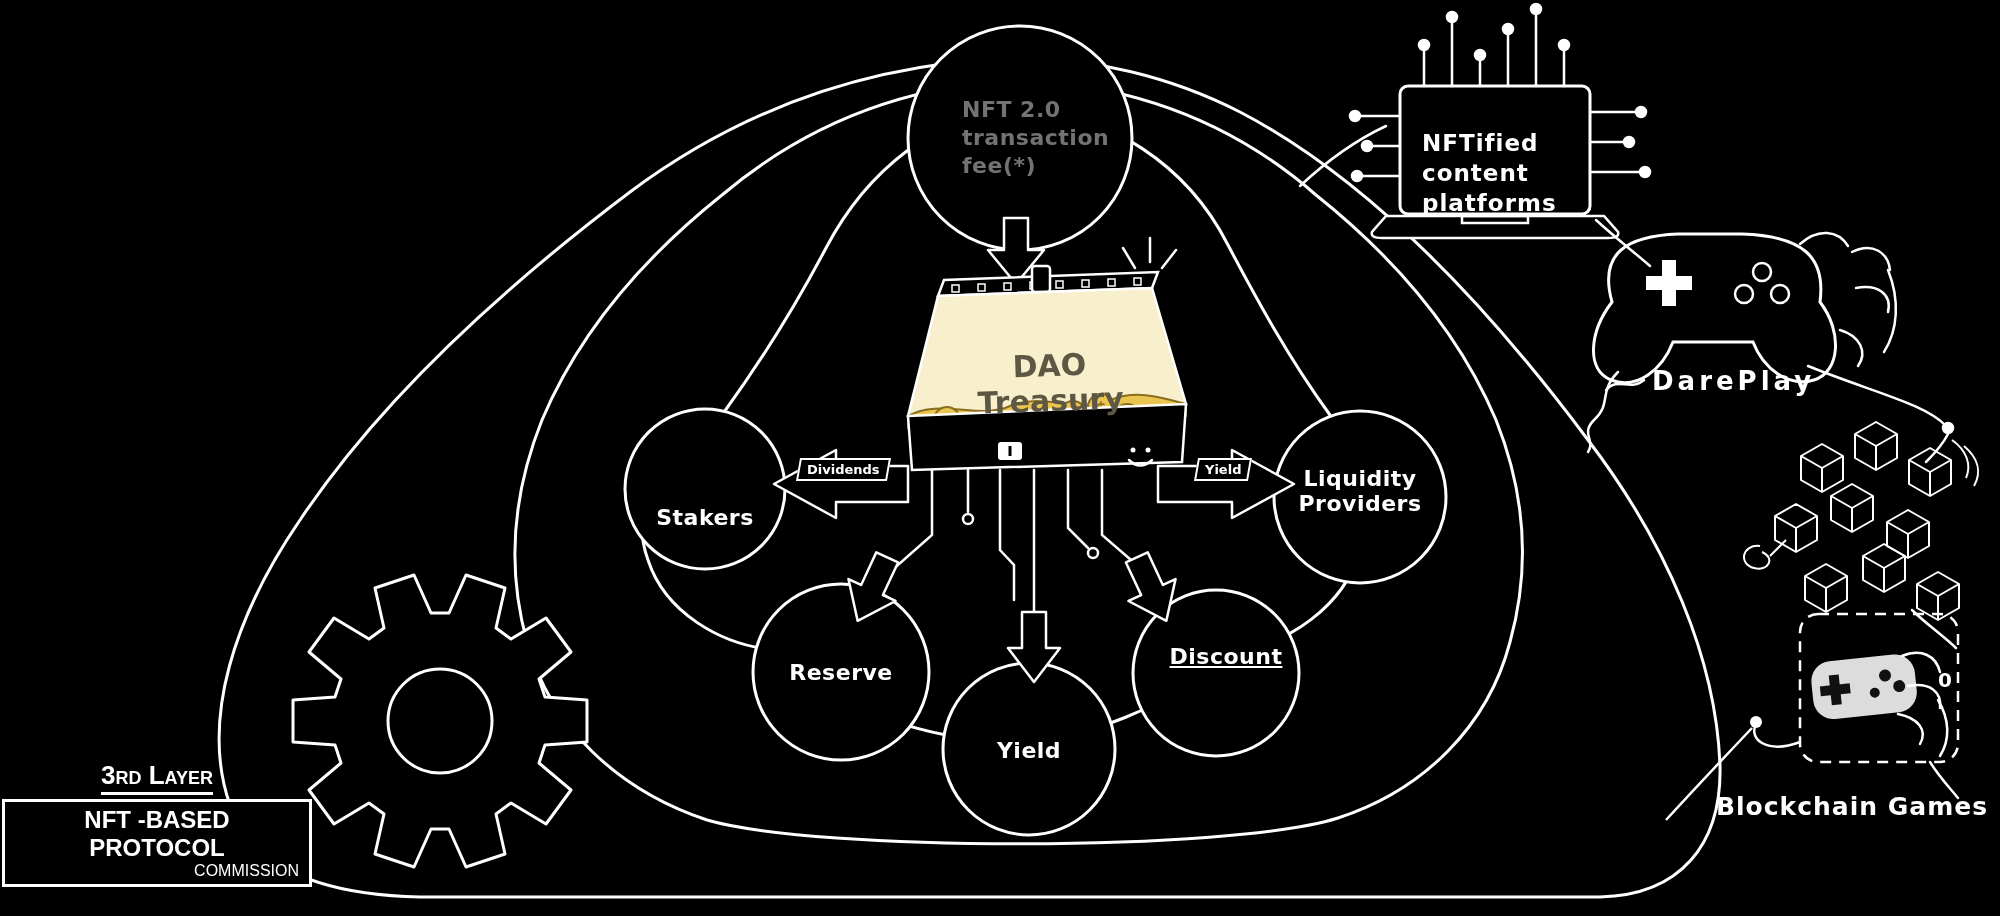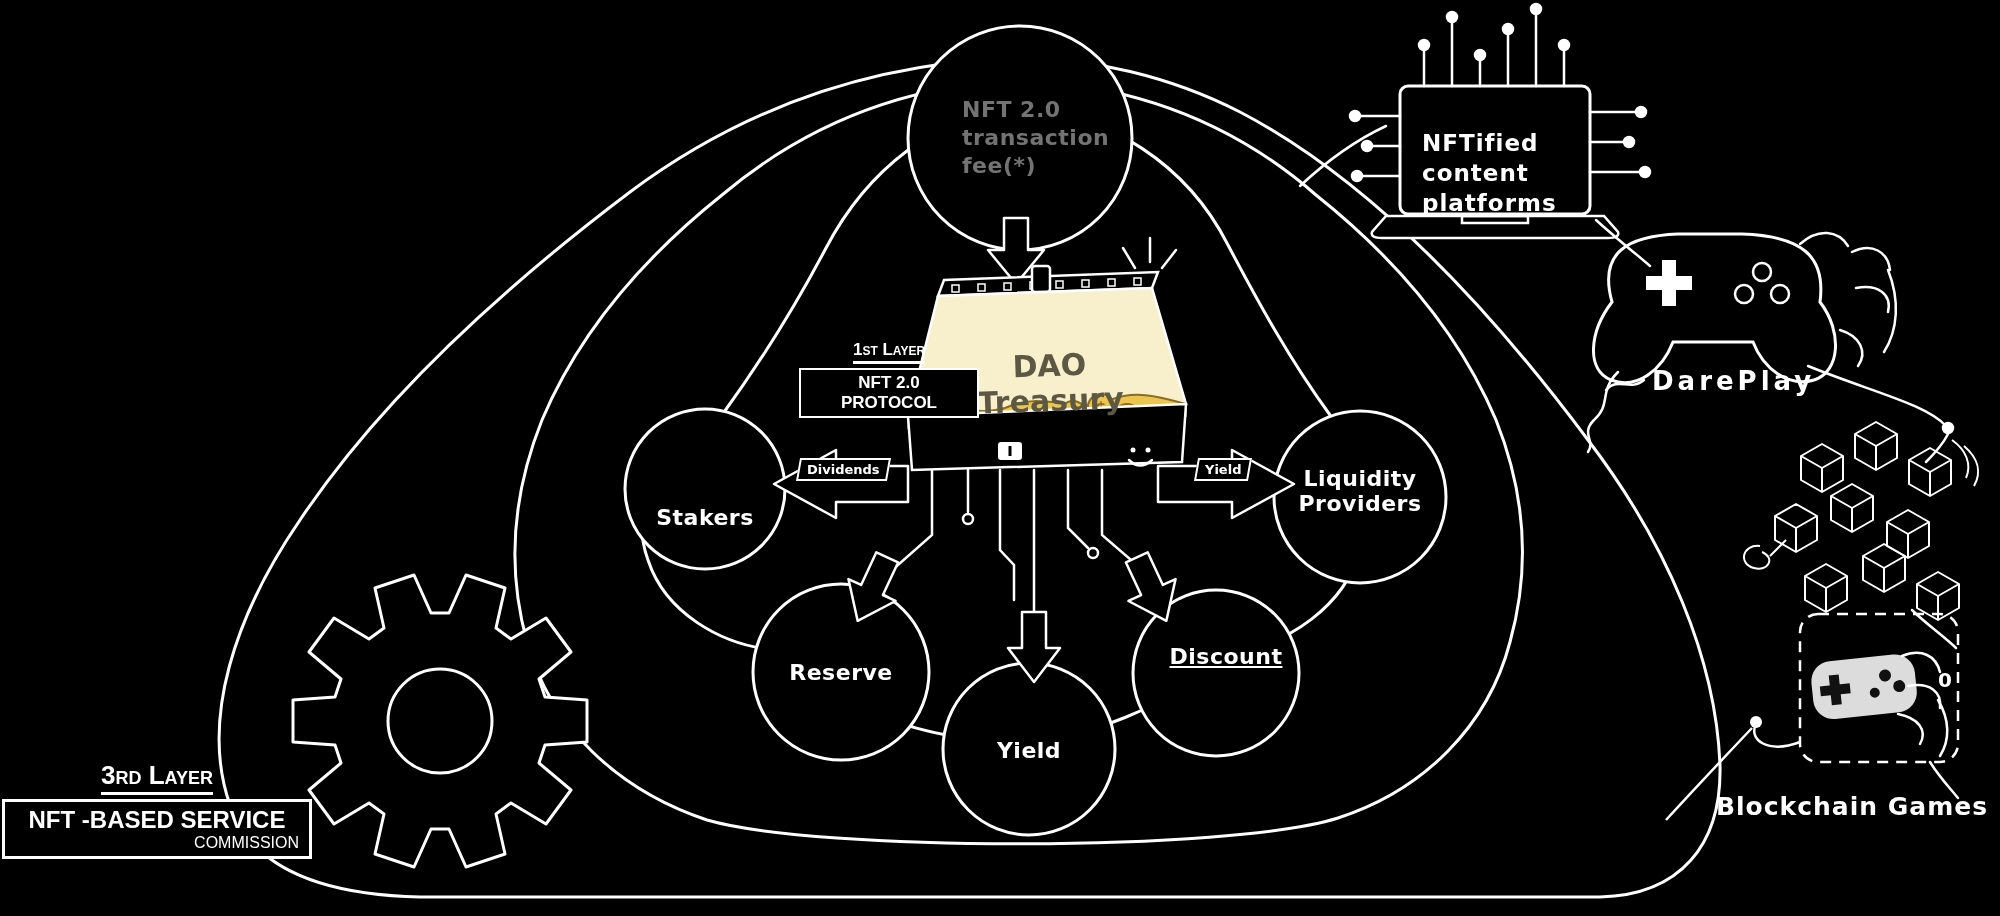--- a/index.html
+++ b/index.html
@@ -227,32 +227,26 @@
     <path d="M1930,762 C1940,778 1950,788 1958,798"></path>
   </g>
 </svg>
 
 <div class="abs fee-label multiline" style="left:962px;top:96px;width:160px;">NFT 2.0
 transaction
 fee(*)</div>
 
 <div class="abs treasury-label" style="left:950px;top:348px;width:200px;">DAO Treasury</div>
 
-<div class="abs layer-wrap" style="left:799px;top:340px;width:180px;">
-  <span class="layer-title" style="font-size:17px;">1st Layer</span>
-  <div class="layer-box" style="border-width:2px;padding:3px 8px;">
-    <div class="layer-main" style="font-size:17px;">NFT 2.0 PROTOCOL</div>
-  </div>
-</div>
 
 
 <div class="abs layer-wrap" style="left:2px;top:760px;width:310px;">
   <span class="layer-title" style="font-size:26px;">3rd Layer</span>
   <div class="layer-box">
-    <div class="layer-main" style="font-size:24px;">NFT -BASED SERVICE</div>
+    <div class="layer-main" style="font-size:24px;">NFT -BASED PROTOCOL</div>
     <div class="layer-sub" style="font-size:16px;text-align:right;">COMMISSION</div>
   </div>
 </div>
 
 <div class="abs node-label" style="left:625px;top:477px;width:160px;margin-top:28px;">Stakers</div>
 <div class="abs node-label multiline" style="left:1270px;top:466px;width:180px;">Liquidity
 Providers</div>
 <div class="abs node-label" style="left:761px;top:660px;width:160px;">Reserve</div>
 <div class="abs node-label" style="left:949px;top:738px;width:160px;">Yield</div>
 <div class="abs node-label" style="left:1136px;top:644px;width:180px;text-decoration:underline;">Discount</div>

